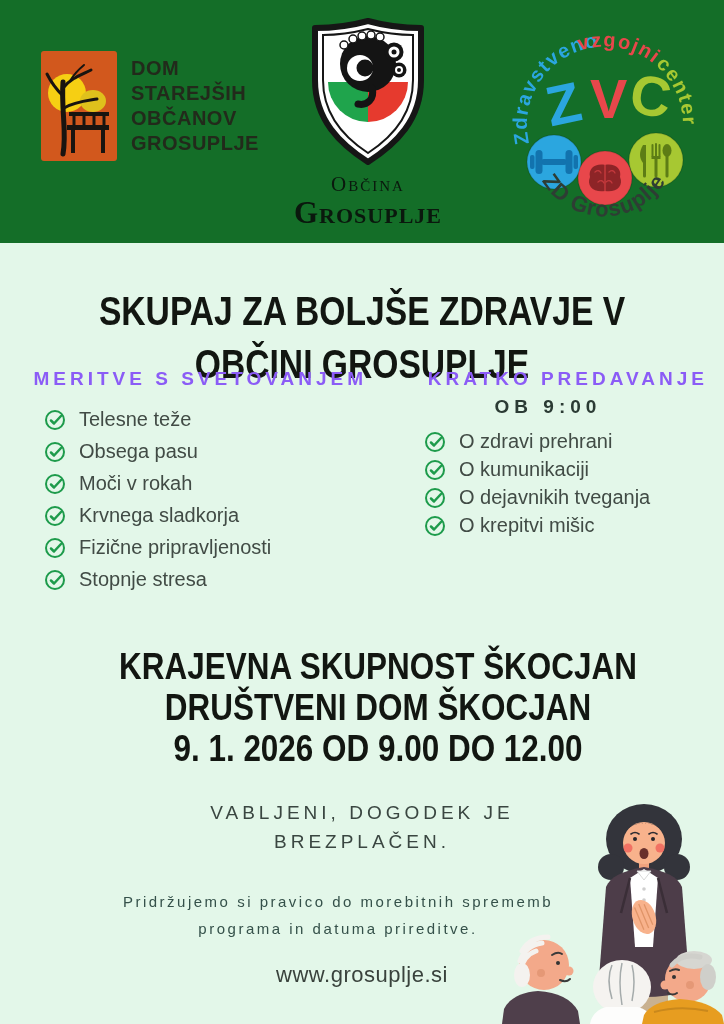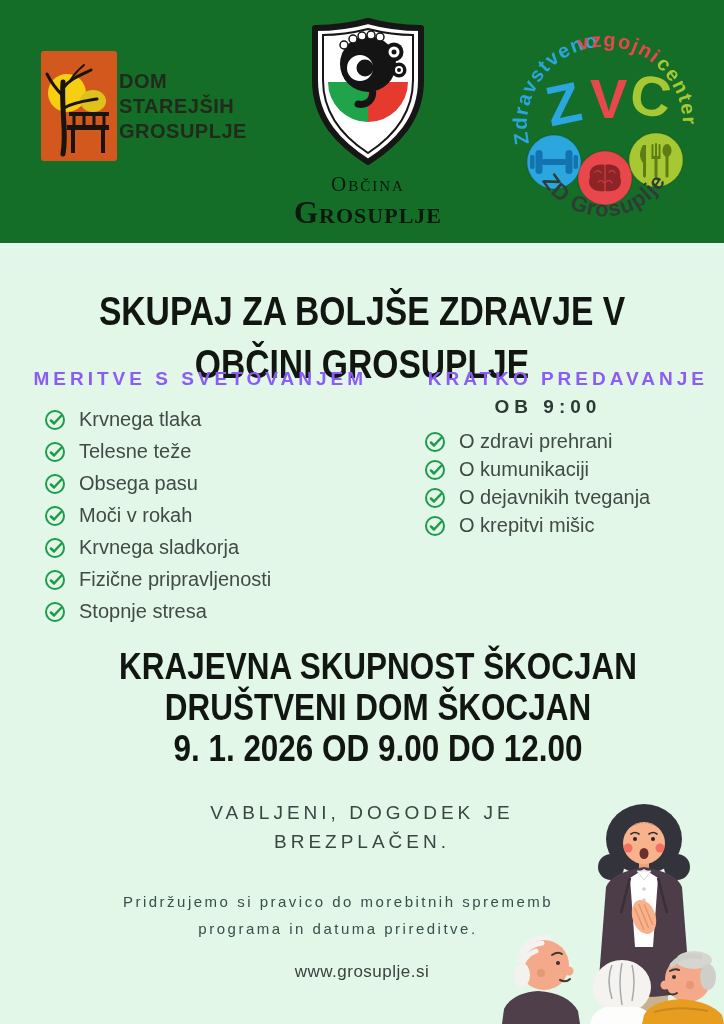--- a/index.html
+++ b/index.html
@@ -3,21 +3,21 @@
 <meta charset="utf-8">
 <style>
   html,body { margin:0; padding:0; background:#cfd8d2; }
   .poster {
     position:relative; width:724px; height:1024px; margin:0 auto;
     background:#e3f7e9; overflow:hidden;
     font-family:"Liberation Sans", sans-serif;
   }
   
   .band { position:absolute; top:0; left:0; width:724px; height:243px; background:#146e28; }
-  .dso { position:absolute; left:40px; top:50px; display:flex; align-items:center; gap:1px; }
+  .dso { position:absolute; left:40px; top:50px; display:flex; align-items:center; gap:13px; }
   .dso-text { color:#222a1b; font-weight:700; font-size:20px; line-height:25px; letter-spacing:0.5px; }
   .muni { position:absolute; left:288px; top:18px; width:160px; text-align:center; }
   .muni-l1 { font-family:"Liberation Serif", serif; font-variant:small-caps; font-size:21px;
              color:#0a180d; letter-spacing:2px; margin-top:2px; }
   .muni-l2 { font-family:"Liberation Serif", serif; font-variant:small-caps; font-weight:700;
              font-size:31px; color:#0a180d; letter-spacing:1px; margin-top:-2px; }
   .zvc { position:absolute; left:502px; top:10px; }
   .arcw { font-weight:700; font-size:20px; letter-spacing:1.5px; }
   .zl { font-weight:700; font-size:56px; }
   .arcb { font-weight:700; font-size:22px; letter-spacing:1px; fill:#2e3d34; }
@@ -37,21 +37,21 @@
   .col-left .list { margin-left:22px; }
   .col-right .list { margin-top:0; margin-left:36px; gap:5px; }
   .item { display:flex; align-items:center; gap:13px; font-size:20px; color:#414b45; }
   .event { position:absolute; top:646px; left:16px; width:724px; text-align:center;
            font-weight:800; font-size:37px; line-height:41px; color:#121611; }
   .invite { position:absolute; top:798px; left:0; width:724px; text-align:center;
             font-size:19px; font-weight:500; letter-spacing:4px; line-height:29px; color:#3a4641; }
   .disclaimer { position:absolute; top:888px; left:0; width:676px; text-align:center;
                 font-size:15px; font-weight:500; letter-spacing:2.5px; line-height:27px; color:#35514a; }
   .website { position:absolute; top:962px; left:0; width:724px; text-align:center;
-             font-size:17px; letter-spacing:0.5px; color:#39423c; }
+             font-size:22px; letter-spacing:0.5px; color:#39423c; }
   .people { position:absolute; right:0; bottom:0; }
 </style>
 </head>
 <body>
 
 <div class="poster">
 
   <header class="band">
 
     <div class="dso">
@@ -66,20 +66,21 @@
         <path d="M30,31 C34,24 38,20 44,15" stroke="#181410" stroke-width="2" fill="none" stroke-linecap="round"></path>
         <rect x="27" y="75" width="42" height="5" fill="#181410"></rect>
         <rect x="29" y="62" width="40" height="4" fill="#181410"></rect>
         <path d="M34,66 v9 M44,66 v9 M54,66 v9 M64,66 v9" stroke="#181410" stroke-width="3"></path>
         <rect x="31" y="80" width="4" height="23" fill="#181410"></rect>
         <rect x="61" y="80" width="4" height="23" fill="#181410"></rect>
       </svg>
       <div class="dso-text">
         <div>DOM</div>
         <div>STAREJŠIH</div>
+        <div>OBČANOV</div>
         <div>GROSUPLJE</div>
       </div>
     </div>
 
     <div class="muni">
       <svg width="132" height="148" viewBox="0 0 132 148">
         <path d="M66,3 C48,8 26,10 13,10 L13,62 C13,102 38,126 66,144 C94,126 119,102 119,62 L119,10 C106,10 84,8 66,3 Z" fill="#ffffff" stroke="#161616" stroke-width="6" stroke-linejoin="round"></path>
         <path d="M66,11 C50,15 32,17 21,17 L21,62 C21,98 43,120 66,135 C89,120 111,98 111,62 L111,17 C100,17 82,15 66,11 Z" fill="none" stroke="#161616" stroke-width="2"></path>
         <clipPath id="qL">
             <rect x="26" y="64" width="40" height="42"></rect>
@@ -152,27 +153,20 @@
 
   <h1 class="title">
     <span class="condensed">SKUPAJ ZA BOLJŠE ZDRAVJE V</span>
     <span class="condensed">OBČINI GROSUPLJE</span>
   </h1>
 
   <section class="col col-left">
     <h2>MERITVE S SVETOVANJEM</h2>
     <div class="list">
 
-        <div class="item">
-          <svg width="22" height="22" viewBox="0 0 22 22">
-            <circle cx="11" cy="11" r="9" fill="none" stroke="#1d9b4b" stroke-width="2"></circle>
-            <path d="M7 11.5 L10 14.5 L17 7" fill="none" stroke="#1d9b4b" stroke-width="2.5" stroke-linecap="round" stroke-linejoin="round"></path>
-          </svg>
-          <span>Krvnega tlaka</span>
-        </div>
 
         <div class="item">
           <svg width="22" height="22" viewBox="0 0 22 22">
             <circle cx="11" cy="11" r="9" fill="none" stroke="#1d9b4b" stroke-width="2"></circle>
             <path d="M7 11.5 L10 14.5 L17 7" fill="none" stroke="#1d9b4b" stroke-width="2.5" stroke-linecap="round" stroke-linejoin="round"></path>
           </svg>
           <span>Telesne teže</span>
         </div>
 
         <div class="item">

